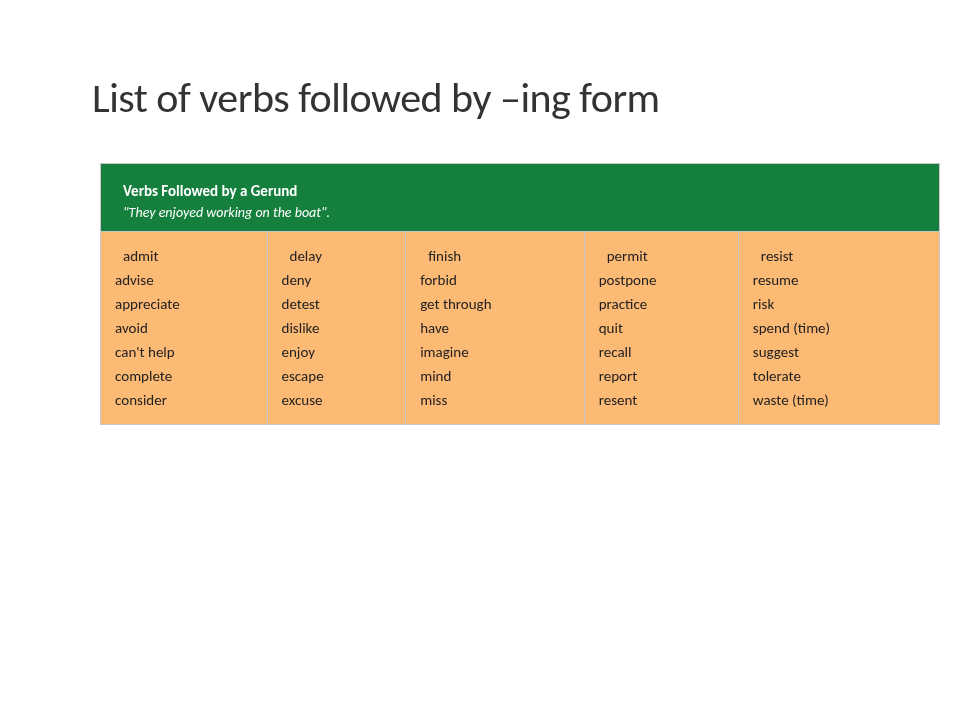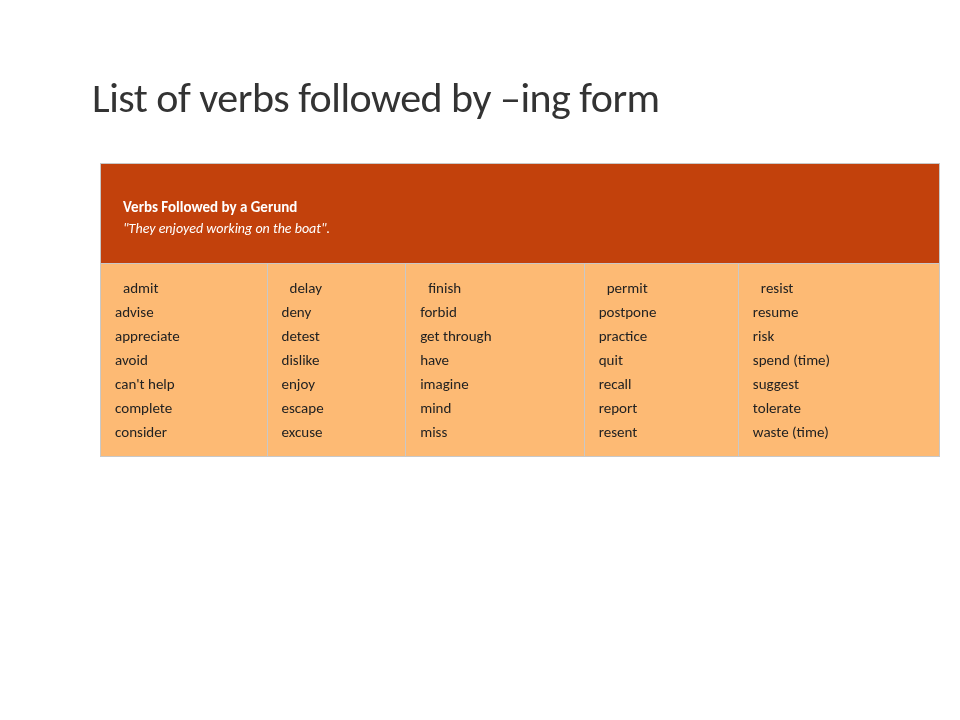--- a/index.html
+++ b/index.html
@@ -35,23 +35,23 @@
       width: 100%;
     }
 
     table {
       width: 100%;
       border-collapse: collapse;
       border: 1px solid #c8c8c8;
     }
 
     .header-row td {
-      background-color: #c2410c;
+      background-color: #15803d;
       color: #ffffff;
-      padding: 26px 14px;
+      padding: 10px 14px;
       vertical-align: top;
     }
 
     .header-cell-content {
       font-size: 15px;
       font-weight: 700;
       display: block;
       margin-bottom: 2px;
     }
 

